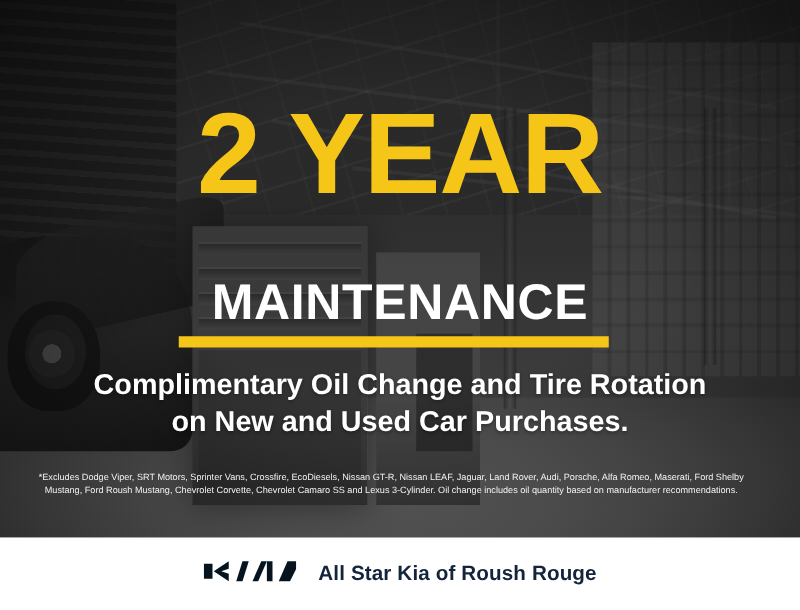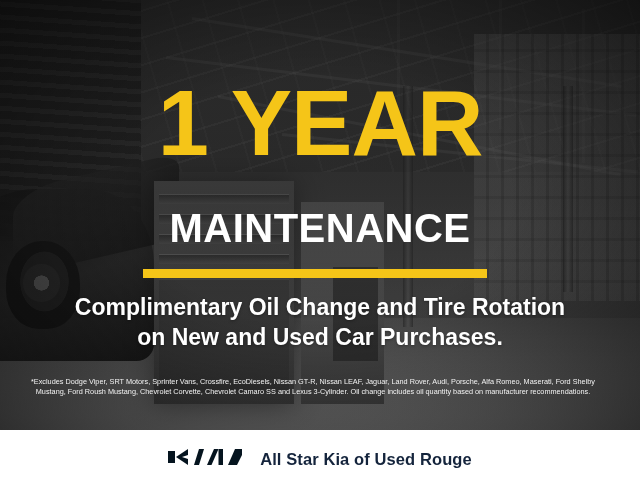--- a/index.html
+++ b/index.html
@@ -202,21 +202,21 @@
     font-weight: bold;
     white-space: nowrap;
   }
   .subhead-1 {
     top: 179px;
     font-size: 40px;
     line-height: 40px;
     letter-spacing: 0.5px;
   }
   .subhead-2 {
-    top: 208px;
+    top: 222px;
     font-size: 40px;
     line-height: 40px;
     letter-spacing: 0.5px;
   }
 
   .divider {
     position: absolute;
     left: 143px;
     top: 269px;
     width: 344px;
@@ -307,21 +307,21 @@
     <div class="post" style="left:63%; height:56%;"></div>
     <div class="post" style="left:88%; height:48%;"></div>
 
     <div class="desat"></div>
     <div class="scrim"></div>
     <div class="vignette"></div>
   </div>
 
   <div class="content">
 
-    <div class="headline">1 YEAR</div>
+    <div class="headline">2 YEAR</div>
 
 
     <div class="subhead-2">MAINTENANCE</div>
 
     <div class="divider"></div>
 
     <div class="offer-line offer-1">Complimentary Oil Change and Tire Rotation</div>
 
     <div class="offer-line offer-2">on New and Used Car Purchases.</div>
 
@@ -341,16 +341,16 @@
 
           <polygon points="52,38 62,6 72,6 62,38"></polygon>
 
           <polygon points="78,38 92,6 101,6 87,38"></polygon>
           <polygon points="101,6 110,6 110,38 101,38"></polygon>
 
           <polygon points="120,38 134,6 148,6 148,18 138,38"></polygon>
         </g>
       </svg>
     </span>
-    <span class="dealer-name">All Star Kia of Used Rouge</span>
+    <span class="dealer-name">All Star Kia of Roush Rouge</span>
   </div>
 
 </div>
 
 </body></html>

